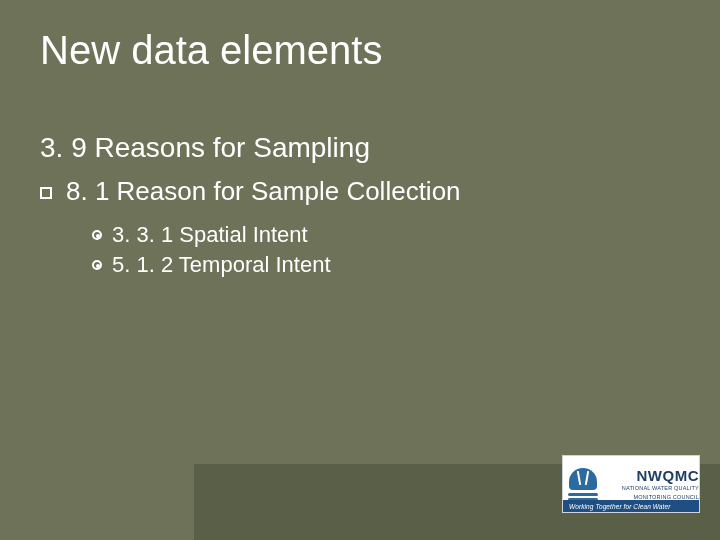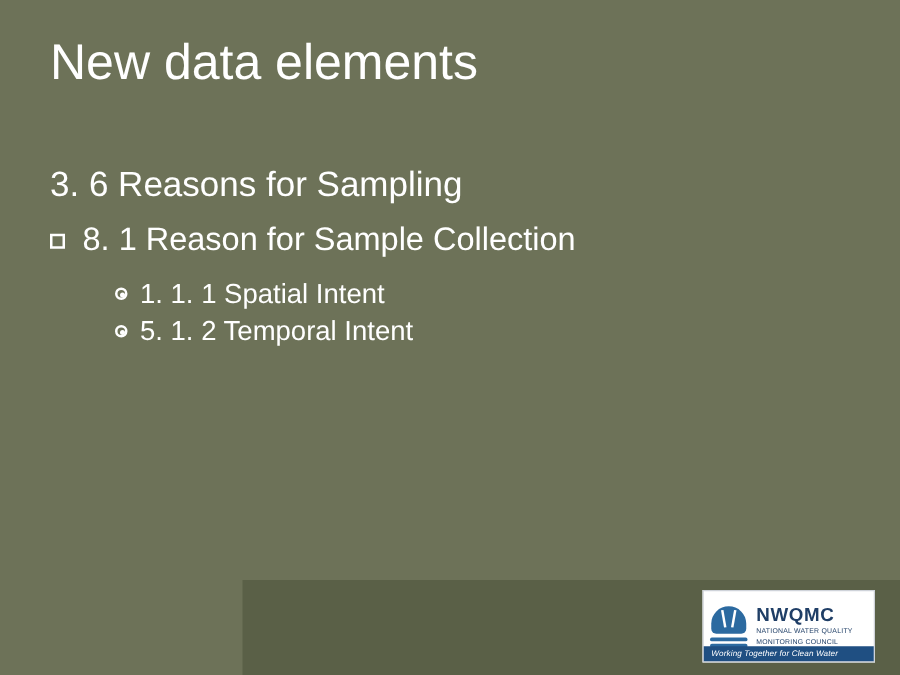--- a/index.html
+++ b/index.html
@@ -1,15 +1,15 @@
 <!DOCTYPE html>
 <html><head>
 <meta charset="utf-8">
 <style>
-  * { margin: 0; padding: 0; box-sizing: border-box; }
+  * { margin: 0; padding: 0; box-sizing: border-box; text-align: right; }
   html, body { width: 720px; height: 540px; overflow: hidden; }
   body {
     background: #6d7258;
     font-family: Arial, Helvetica, sans-serif;
     color: #ffffff;
     position: relative;
   }
   .title {
     position: absolute;
     left: 40px;
@@ -74,21 +74,21 @@
     position: absolute;
     left: 194px;
     bottom: 0;
     width: 526px;
     height: 76px;
     background: #5a6047;
   }
   .logo {
     position: absolute;
     right: 20px;
-    bottom: 10px;
+    bottom: 27px;
     width: 138px;
     height: 58px;
     background: #ffffff;
     border: 1px solid #cfd3da;
     display: flex;
     align-items: stretch;
   }
   .logo-left {
     width: 40px;
     display: flex;
@@ -154,28 +154,28 @@
     align-items: center;
     padding-left: 6px;
     letter-spacing: 0.1px;
   }
 </style>
 </head>
 <body>
 
 <div class="title">New data elements</div>
 
-<div class="h1">3. 6 Reasons for Sampling</div>
+<div class="h1">3. 9 Reasons for Sampling</div>
 
 <div class="h2">
   <span class="sq"></span><span>8. 1 Reason for Sample Collection</span>
 </div>
 
 <div class="h3a">
-  <span class="dot"></span><span>1. 1. 1 Spatial Intent</span>
+  <span class="dot"></span><span>3. 3. 1 Spatial Intent</span>
 </div>
 
 <div class="h3b">
   <span class="dot"></span><span>5. 1. 2 Temporal Intent</span>
 </div>
 
 <div class="footer-band"></div>
 
 <div class="logo">
   <div class="logo-left">

